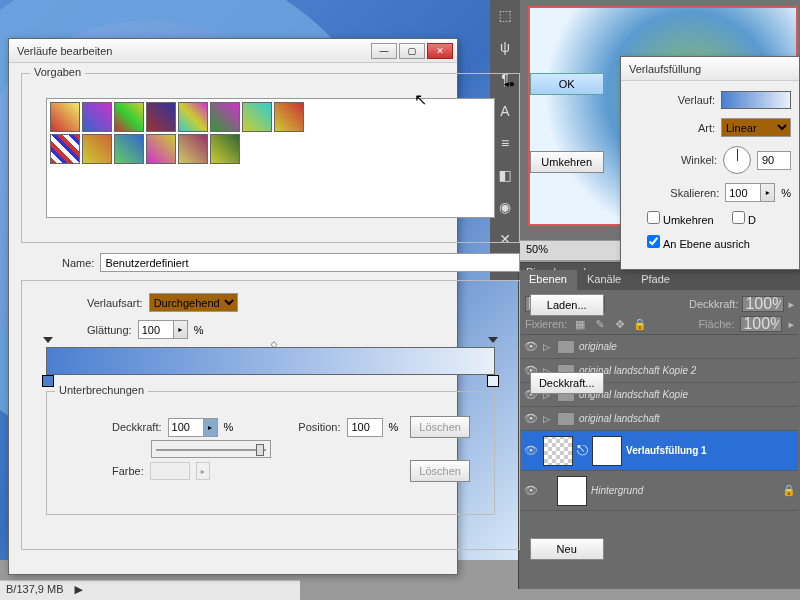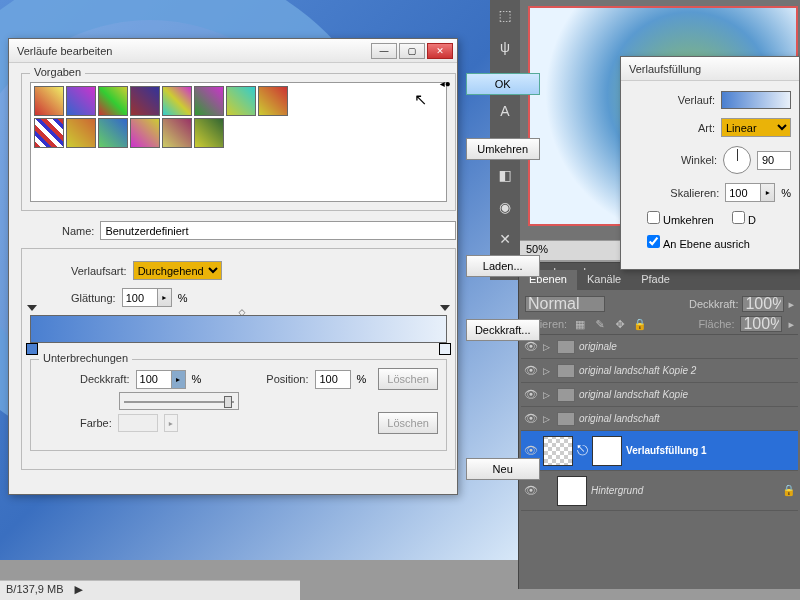--- a/index.html
+++ b/index.html
@@ -16,21 +16,21 @@
 
 .dialog { position: absolute; left: 8px; top: 38px; width: 450px; background: #f0f0f0; border: 1px solid #666; box-shadow: 2px 2px 8px rgba(0,0,0,0.3); }
 .titlebar { height: 24px; background: linear-gradient(#fdfdfd, #e8e8e8); border-bottom: 1px solid #ccc; display: flex; align-items: center; padding: 0 4px; }
 .titlebar .title { flex: 1; padding-left: 4px; color: #333; }
 .winbtn { width: 26px; height: 16px; margin-left: 2px; border: 1px solid #999; background: linear-gradient(#f8f8f8,#e0e0e0); display: inline-flex; align-items: center; justify-content: center; font-size: 9px; cursor: pointer; }
 .winbtn.close { background: linear-gradient(#e77,#c33); color: #fff; border-color: #a22; }
 .dlgbody { padding: 10px 12px 14px 12px; display: flex; gap: 10px; }
 .leftcol { flex: 1; }
 .rightcol { width: 90px; display: flex; flex-direction: column; gap: 6px; justify-content: space-between; }
 
-.fieldset { border: 1px solid #bbb; padding: 8px; margin-bottom: 10px; position: relative; }
+.fieldset { border: 1px solid #bbb; padding: 24px; margin-bottom: 10px; position: relative; }
 .fieldset .legend { position: absolute; top: -8px; left: 8px; background: #f0f0f0; padding: 0 4px; color: #333; }
 .preset-area { height: 120px; background: #fff; border: 1px solid #999; overflow: auto; padding: 2px; }
 .swatch-row { display: flex; }
 .swatch { width: 30px; height: 30px; margin: 1px; border: 1px solid #666; }
 .btn { height: 22px; border: 1px solid #888; background: linear-gradient(#fdfdfd,#e3e3e3); cursor: pointer; padding: 0 8px; }
 .btn.ok { background: linear-gradient(#cfe8ff,#a8d0f8); border-color: #5a9; }
 .btn:disabled { color: #999; }
 
 .row { display: flex; align-items: center; gap: 6px; margin-bottom: 8px; }
 .label { color: #333; margin-left: 41px; }
@@ -49,21 +49,21 @@
 .doc-preview { position: absolute; right: 0; top: 0; width: 280px; height: 260px; background: #737373; }
 .preview-img { position: absolute; left: 8px; top: 6px; width: 270px; height: 220px; border: 2px solid #d55; background: radial-gradient(circle at 60% 40%, #8fc060 0%, #5a9ad0 40%, #e8f4ff 70%); }
 .zoom-strip { position: absolute; left: 0; bottom: 0; height: 20px; background: #d8d8d8; border-top: 1px solid #999; padding: 2px 6px; width: 100%; }
 
 
 .fill-dialog { position: absolute; right: 0; top: 56px; width: 180px; background: #f0f0f0; border: 1px solid #666; box-shadow: 2px 2px 6px rgba(0,0,0,0.3); }
 .fill-body { padding: 10px 8px; }
 .fill-row { display: flex; align-items: center; justify-content: flex-end; gap: 6px; margin-bottom: 9px; }
 .fill-row .flabel { color: #333; text-align: right; }
 .gradswatch { width: 70px; height: 18px; border: 1px solid #666; background: linear-gradient(90deg,#4a7fd0,#e8f0fa); }
-select.mini { height: 19px; border: 1px solid #999; background: #eab308; }
+select.mini { height: 19px; border: 1px solid #999; background: #a16207; }
 .angle-dial { width: 28px; height: 28px; border: 1px solid #888; border-radius: 50%; background: #fff; position: relative; }
 .angle-dial::after { content: ""; position: absolute; left: 50%; top: 2px; width: 1px; height: 12px; background: #333; }
 input[type=checkbox] { margin-right: 3px; }
 
 
 .panels { position: absolute; right: 0; top: 270px; width: 282px; bottom: 11px; background: #6b6b6b; border-left: 1px solid #444; }
 .panel-tab-strip { height: 20px; background: #535353; display: flex; }
 .ptab { padding: 3px 10px; color: #ddd; cursor: pointer; }
 .ptab.active { background: #6b6b6b; color: #fff; }
 .panel-inner { padding: 4px 2px; }

